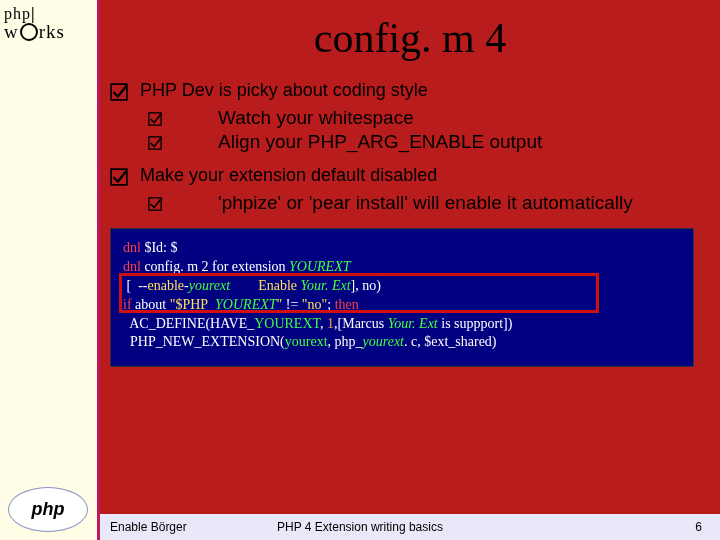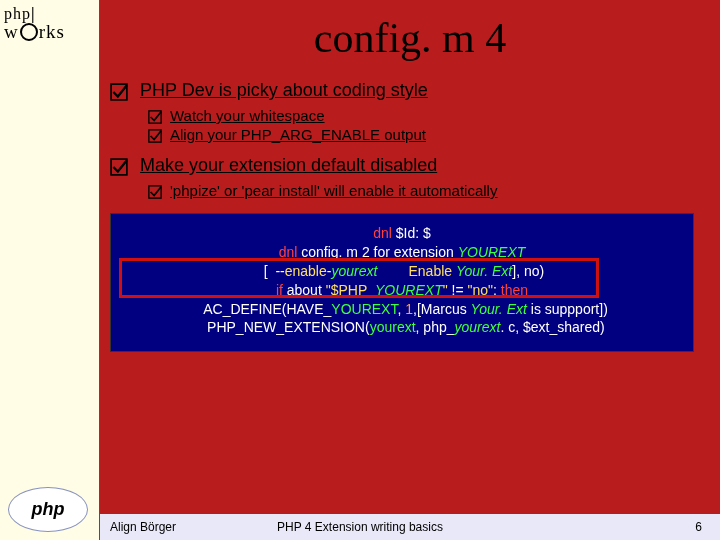--- a/index.html
+++ b/index.html
@@ -1,41 +1,41 @@
 <!DOCTYPE html>
 <html><head>
 <meta charset="utf-8">
 <style>
   * { margin: 0; padding: 0; box-sizing: border-box; }
   body { width: 720px; height: 540px; font-family: Verdana, Arial, sans-serif; background: #fff; overflow: hidden; position: relative; }
   .slide { display: flex; width: 100%; height: 100%; }
-  .sidebar { width: 100px; background: #fffde6; border-right: 1px solid #be185d; display: flex; flex-direction: column; justify-content: space-between; }
+  .sidebar { width: 100px; background: #fffde6; border-right: 3px solid #be185d; display: flex; flex-direction: column; justify-content: space-between; }
   .logo-top { padding: 6px 4px; font-family: Georgia, serif; font-size: 16px; color: #000; line-height: 1; }
   .logo-top .php { letter-spacing: 1px; }
   .logo-top .bar { font-weight: bold; }
   .logo-top .works { font-size: 19px; letter-spacing: 1px; display: flex; align-items: center; }
   .gear { display: inline-block; width: 18px; height: 18px; border: 2px solid #000; border-radius: 50%; position: relative; margin: 0 1px; }
   .gear::before { content: ""; position: absolute; inset: -4px; border-radius: 50%; background:
     radial-gradient(circle, transparent 55%, transparent 55%);
     }
   .logo-bottom { padding: 8px; }
   .php-logo { width: 80px; height: 45px; background: #fff; border: 1px solid #8892bf; border-radius: 50%; display: flex; align-items: center; justify-content: center; font-family: Arial; font-weight: bold; font-size: 18px; color: #000; font-style: italic; }
   .main { flex: 1; background: #b91c1c; display: flex; flex-direction: column; }
   .title { font-family: Georgia, "Times New Roman", serif; font-size: 42px; text-align: center; padding: 14px 0 18px; color: #000; font-weight: normal; }
   .content { padding: 0 18px 0 10px; flex: 1; }
-  .bullet-row { display: flex; align-items: center; margin-bottom: 2px; text-decoration: underline; }
+  .bullet-row { display: flex; align-items: center; margin-bottom: 2px; }
   .bullet-row.sub { margin-left: 38px; }
   .check { width: 18px; height: 18px; flex-shrink: 0; margin-right: 12px; margin-top: 3px; }
   .check.sub { width: 14px; height: 14px; margin-right: 8px; margin-top: 2px; }
   .check svg { width: 100%; height: 100%; display: block; }
   .bullet-text { font-size: 18px; color: #000; }
-  .bullet-text.sub { font-size: 15px; }
+  .bullet-text.sub { font-size: 19px; margin-left: 48px; }
   .spacer-sm { height: 4px; }
   .spacer-md { height: 10px; }
-  .codebox { margin: 14px 8px 0 0; background: #000080; color: #fff; font-family: Liberation Sans, sans-serif; font-size: 14px; line-height: 1.35; padding: 10px 12px 14px; position: relative; border: 1px solid #333; text-align: center; }
+  .codebox { margin: 14px 8px 0 0; background: #000080; color: #fff; font-family: Liberation Serif, serif; font-size: 14px; line-height: 1.35; padding: 10px 12px 14px; position: relative; border: 1px solid #333; }
   .codebox .kw-red { color: #ff4040; }
   .codebox .kw-yel { color: #ffe060; }
   .codebox .kw-grn { color: #40ff40; font-style: italic; }
   .codebox .kw-grn2 { color: #40ff40; }
   .codebox .kw-org { color: #ffa040; }
   .hl-rect { position: absolute; border: 3px solid #d01010; left: 8px; top: 44px; width: 480px; height: 40px; pointer-events: none; }
   .footer { display: flex; justify-content: space-between; align-items: center; padding: 6px 18px 6px 10px; font-size: 12px; color: #000; background: #e8e8f8; }
   .footer .mid { position: absolute; left: 50%; transform: translateX(-50%); }
   .codeline { white-space: pre; }
 </style>
@@ -116,18 +116,18 @@
 <div class="codeline"><span class="kw-red">dnl</span><span> $Id: $</span></div>
 <div class="codeline"><span class="kw-red">dnl</span><span> config. m 2 for extension </span><span class="kw-grn">YOUREXT</span></div>
 <div class="codeline"><span> [  --</span><span class="kw-yel">enable</span><span>-</span><span class="kw-grn">yourext</span><span class="kw-yel">        Enable </span><span class="kw-grn">Your. Ext</span><span>]</span><span>, no)</span></div>
 <div class="codeline"><span class="kw-red">if</span><span> about </span><span class="kw-yel">"$PHP_</span><span class="kw-grn">YOUREXT</span><span class="kw-yel">"</span><span> != </span><span class="kw-yel">"no"</span><span>; </span><span class="kw-red">then</span></div>
 <div class="codeline"><span>  AC_DEFINE(HAVE_</span><span class="kw-grn2">YOUREXT</span><span>, </span><span class="kw-org">1</span><span>,[Marcus </span><span class="kw-grn">Your. Ext</span><span> is suppport])</span></div>
 <div class="codeline"><span>  PHP_NEW_EXTENSION(</span><span class="kw-grn2">yourext</span><span>, php_</span><span class="kw-grn">yourext</span><span>. c, $ext_shared)</span></div>
       </div>
     </div>
 
     <div class="footer">
-      <span>Align Börger</span>
+      <span>Enable Börger</span>
       <span class="mid">PHP 4 Extension writing basics</span>
       <span>6</span>
     </div>
   </div>
 </div>
 
 </body></html>

